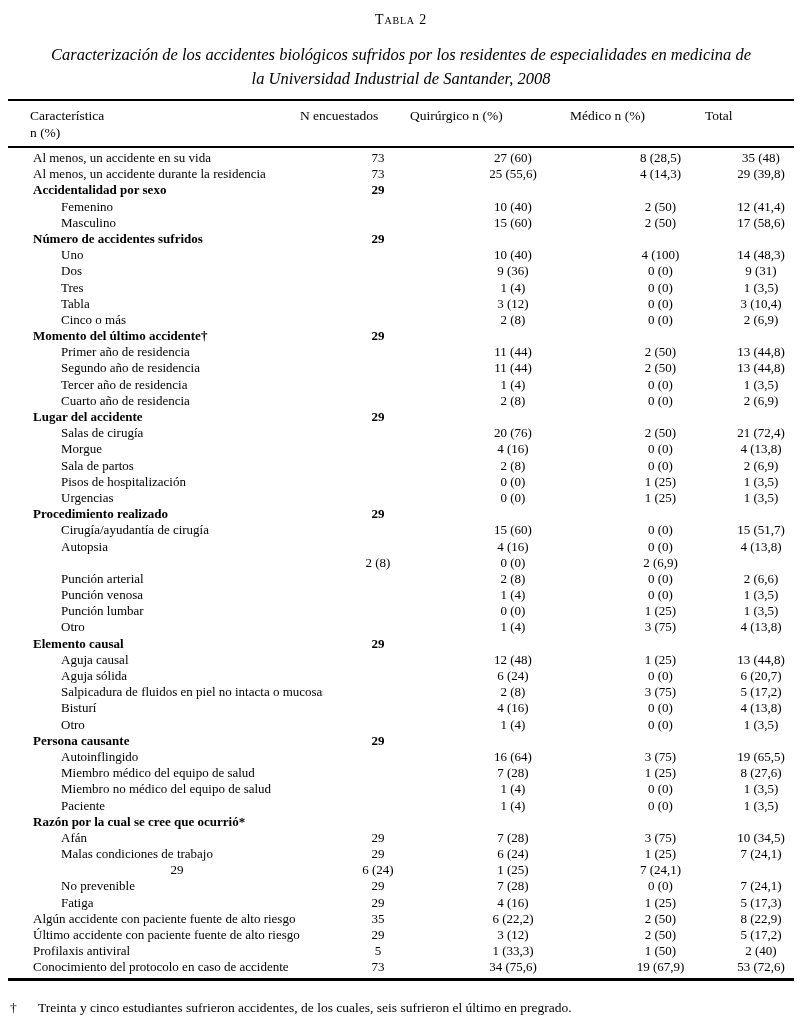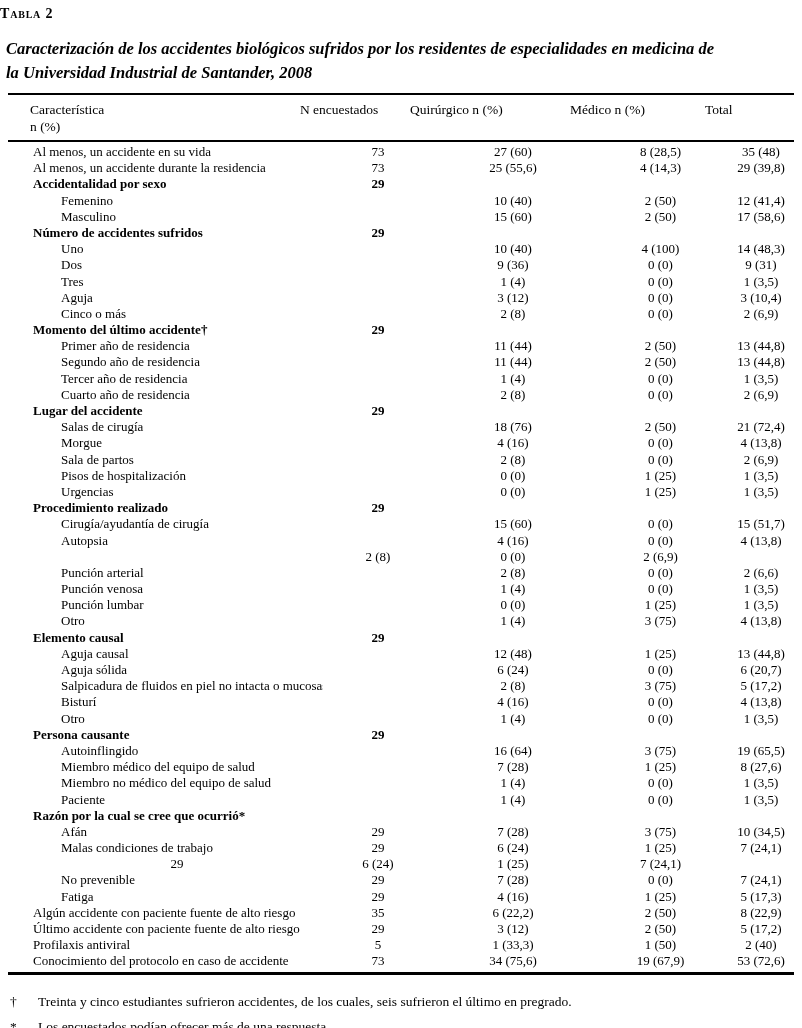--- a/index.html
+++ b/index.html
@@ -3,21 +3,21 @@
 <meta charset="utf-8">
 <style>
   html, body { margin: 0; padding: 0; background: #ffffff; }
   .page {
     width: 802px; height: 1028px;
     background: #ffffff; color: #000;
     font-family: "Liberation Serif", "DejaVu Serif", serif;
     position: relative; overflow: hidden; box-sizing: border-box;
   }
   
-  .caption { text-align: left; padding-top: 6px; font-weight: bold; }
+  .caption { text-align: center; padding-top: 12px; }
   .table-label {
     font-size: 14px; line-height: 15px;
     font-variant: small-caps; letter-spacing: 0.8px;
   }
   .table-title {
     font-style: italic; font-size: 16.5px; line-height: 24px;
     margin-top: 16px; padding: 0 6px;
   }
   
   .tablewrap { margin: 0 8px; }
@@ -128,21 +128,21 @@
           <div class="cnum">9 (31)</div>
         </div>
         <div class="trow grid indent">
           <div class="c0">Tres</div>
           <div class="cnum"></div>
           <div class="cnum">1 (4)</div>
           <div class="cnum">0 (0)</div>
           <div class="cnum">1 (3,5)</div>
         </div>
         <div class="trow grid indent">
-          <div class="c0">Aguja</div>
+          <div class="c0">Tabla</div>
           <div class="cnum"></div>
           <div class="cnum">3 (12)</div>
           <div class="cnum">0 (0)</div>
           <div class="cnum">3 (10,4)</div>
         </div>
         <div class="trow grid indent">
           <div class="c0">Cinco o más</div>
           <div class="cnum"></div>
           <div class="cnum">2 (8)</div>
           <div class="cnum">0 (0)</div>
@@ -186,21 +186,21 @@
         <div class="trow grid bold">
           <div class="c0">Lugar del accidente</div>
           <div class="cnum">29</div>
           <div class="cnum"></div>
           <div class="cnum"></div>
           <div class="cnum"></div>
         </div>
         <div class="trow grid indent">
           <div class="c0">Salas de cirugía</div>
           <div class="cnum"></div>
-          <div class="cnum">18 (76)</div>
+          <div class="cnum">20 (76)</div>
           <div class="cnum">2 (50)</div>
           <div class="cnum">21 (72,4)</div>
         </div>
         <div class="trow grid indent">
           <div class="c0">Morgue</div>
           <div class="cnum"></div>
           <div class="cnum">4 (16)</div>
           <div class="cnum">0 (0)</div>
           <div class="cnum">4 (13,8)</div>
         </div>

